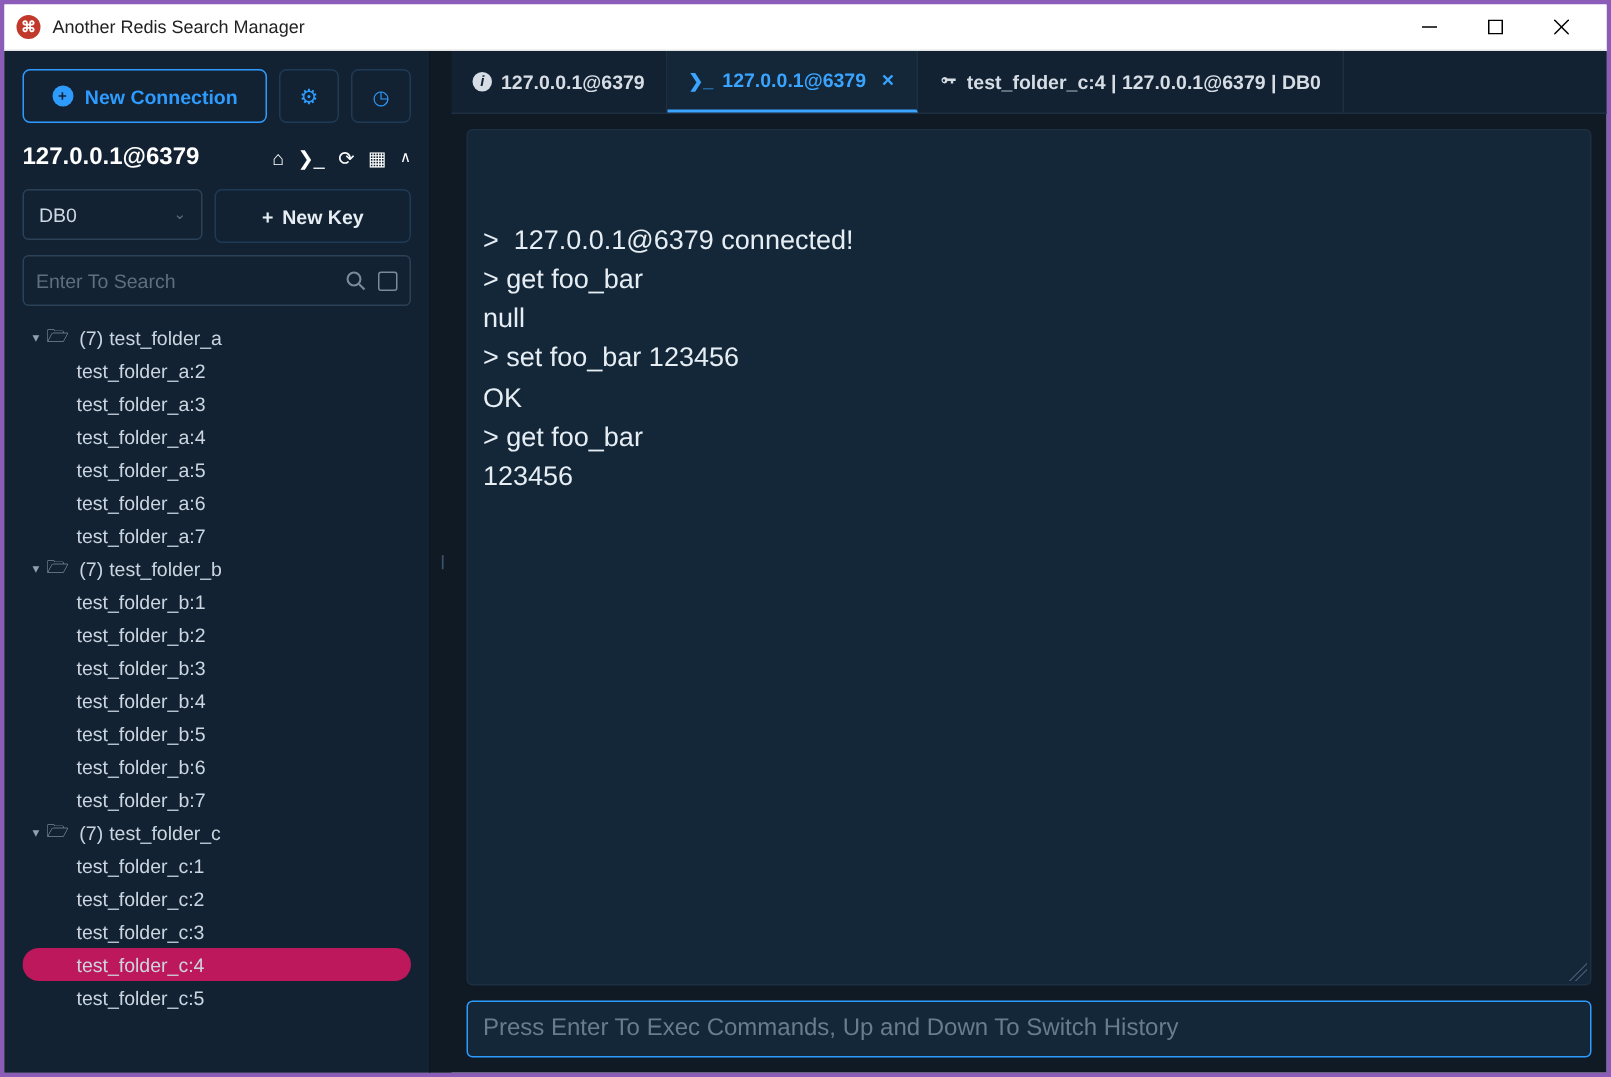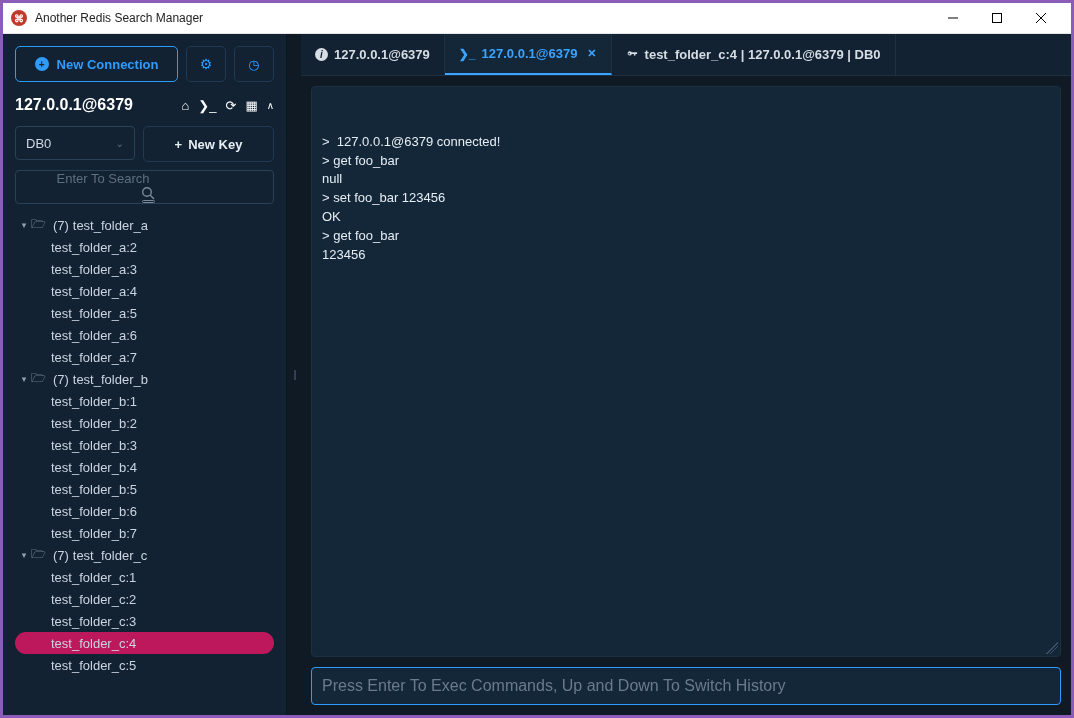--- a/index.html
+++ b/index.html
@@ -61,21 +61,21 @@
     .select {
       flex: 0 0 120px; height: 34px; border: 1px solid #2a4158; border-radius: 4px;
       background: #122233; color: #cfd9e3; font-size: 13px;
       display: flex; align-items: center; justify-content: space-between; padding: 0 10px; cursor: pointer;
     }
     .btn-newkey { flex: 1; font-weight: 600; color: #e6edf3; }
     .btn-newkey::before { content: "+"; margin-right: 6px; font-weight: 700; }
 
     .search-wrap {
       display: flex; align-items: center; height: 34px;
-      border: 1px solid #2a4158; border-radius: 4px; padding: 0 8px; margin-bottom: 10px; flex-direction: column;
+      border: 1px solid #2a4158; border-radius: 4px; padding: 0 8px; margin-bottom: 10px;
     }
     .search-input {
       flex: 1; background: transparent; border: none; outline: none; color: #cfd9e3; font-size: 13px;
     }
     .search-input::placeholder { color: #5e6f80; }
     .search-wrap .q { color: #7b8a99; margin-left: 6px; cursor: pointer; }
     .search-wrap .box {
       width: 13px; height: 13px; border: 1.5px solid #7b8a99; border-radius: 2px; margin-left: 8px; cursor: pointer;
     }
 
@@ -101,21 +101,21 @@
       border-right: 1px solid #1d2f40; font-size: 13px; color: #d6dde4;
       cursor: pointer; white-space: nowrap; font-weight: 600;
     }
     .tab.active { color: #3aa4ff; border-bottom: 2px solid #3aa4ff; background: #132739; }
     .tab .close { font-size: 11px; color: #3aa4ff; margin-left: 4px; }
     .tab-icon { font-size: 12px; }
 
     .panel { flex: 1; display: flex; flex-direction: column; padding: 10px; min-height: 0; }
     .console-out {
       flex: 1; background: #132739; border: 1px solid #1d2f40; border-radius: 4px;
-      padding: 8px 10px; font-size: 13px; color: #e6edf3; line-height: 1.45;
+      padding: 8px 10px; font-size: 18px; color: #e6edf3; line-height: 1.45;
       white-space: pre-wrap; overflow: auto; position: relative;
     }
     .console-out .grip {
       position: absolute; right: 2px; bottom: 2px; width: 12px; height: 12px;
       background: linear-gradient(135deg, transparent 50%, #3c5167 50%, #3c5167 55%, transparent 55%, transparent 65%, #3c5167 65%, #3c5167 70%, transparent 70%);
     }
     .console-in-wrap {
       margin-top: 10px; height: 38px; border: 1px solid #2e9cff; border-radius: 4px;
       background: #132739; display: flex; align-items: center; padding: 0 10px;
     }

